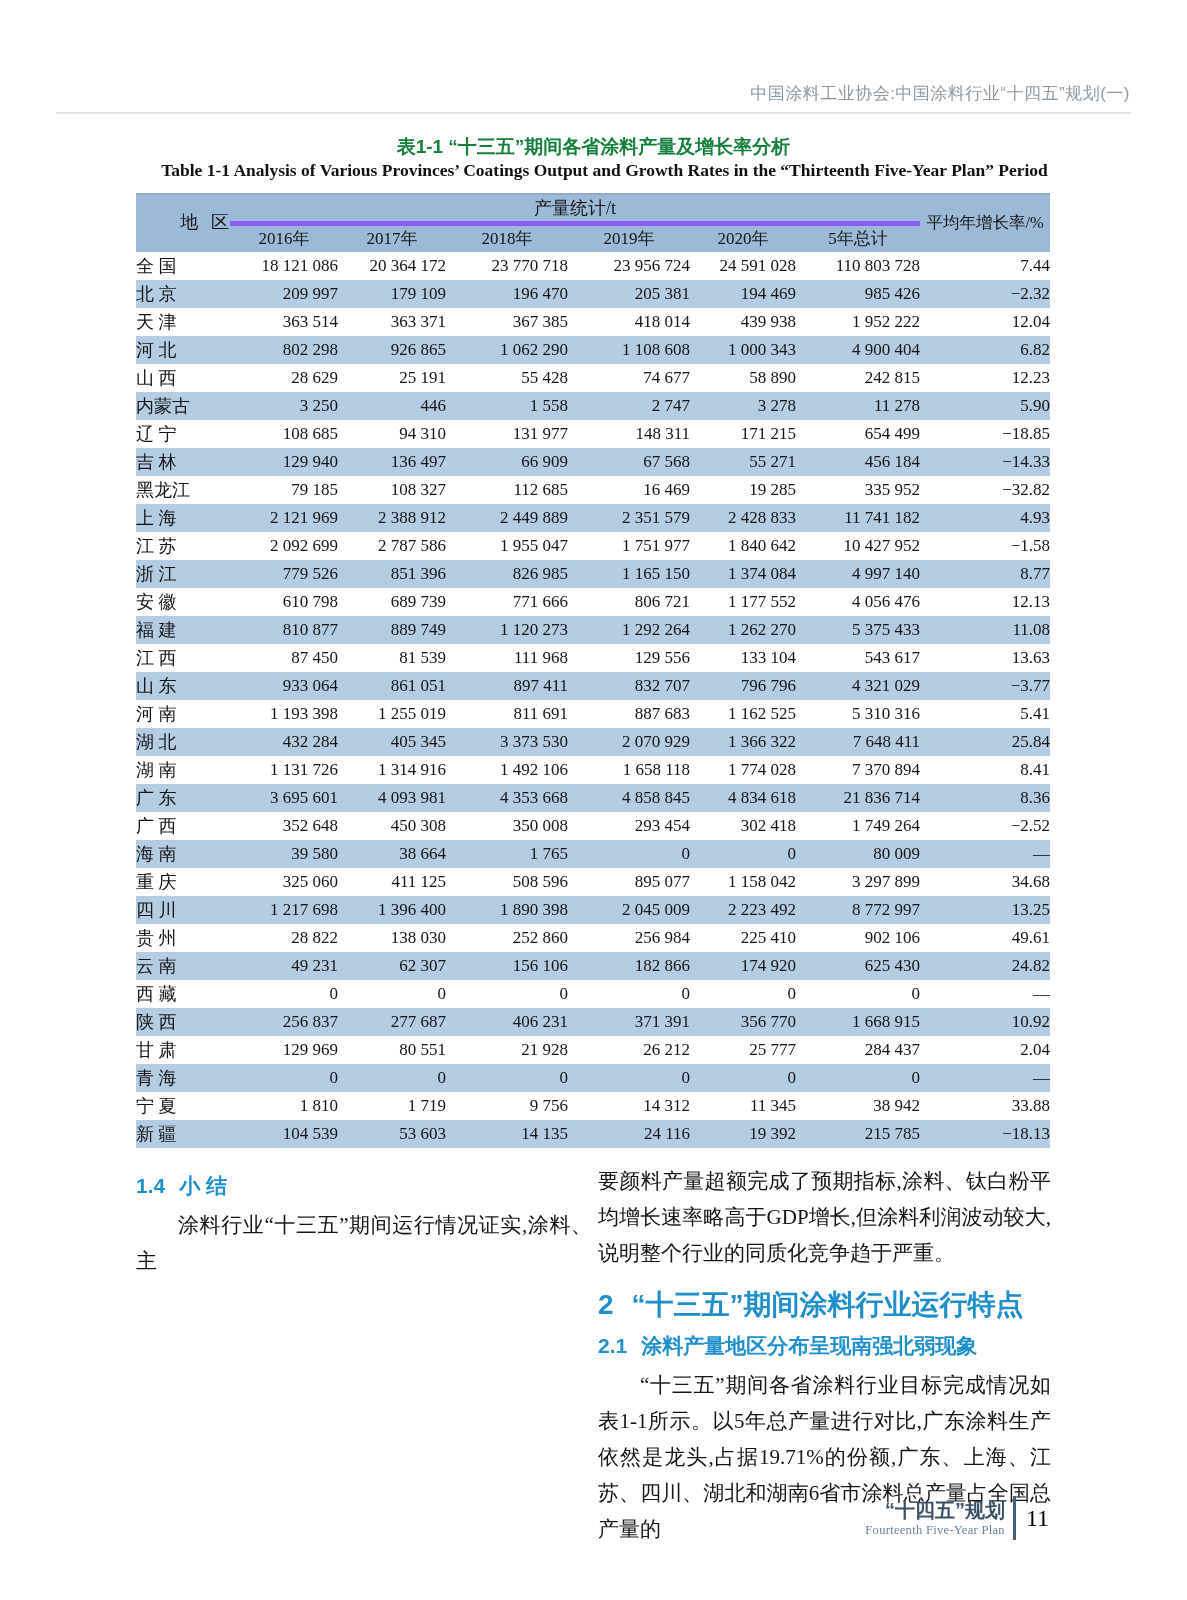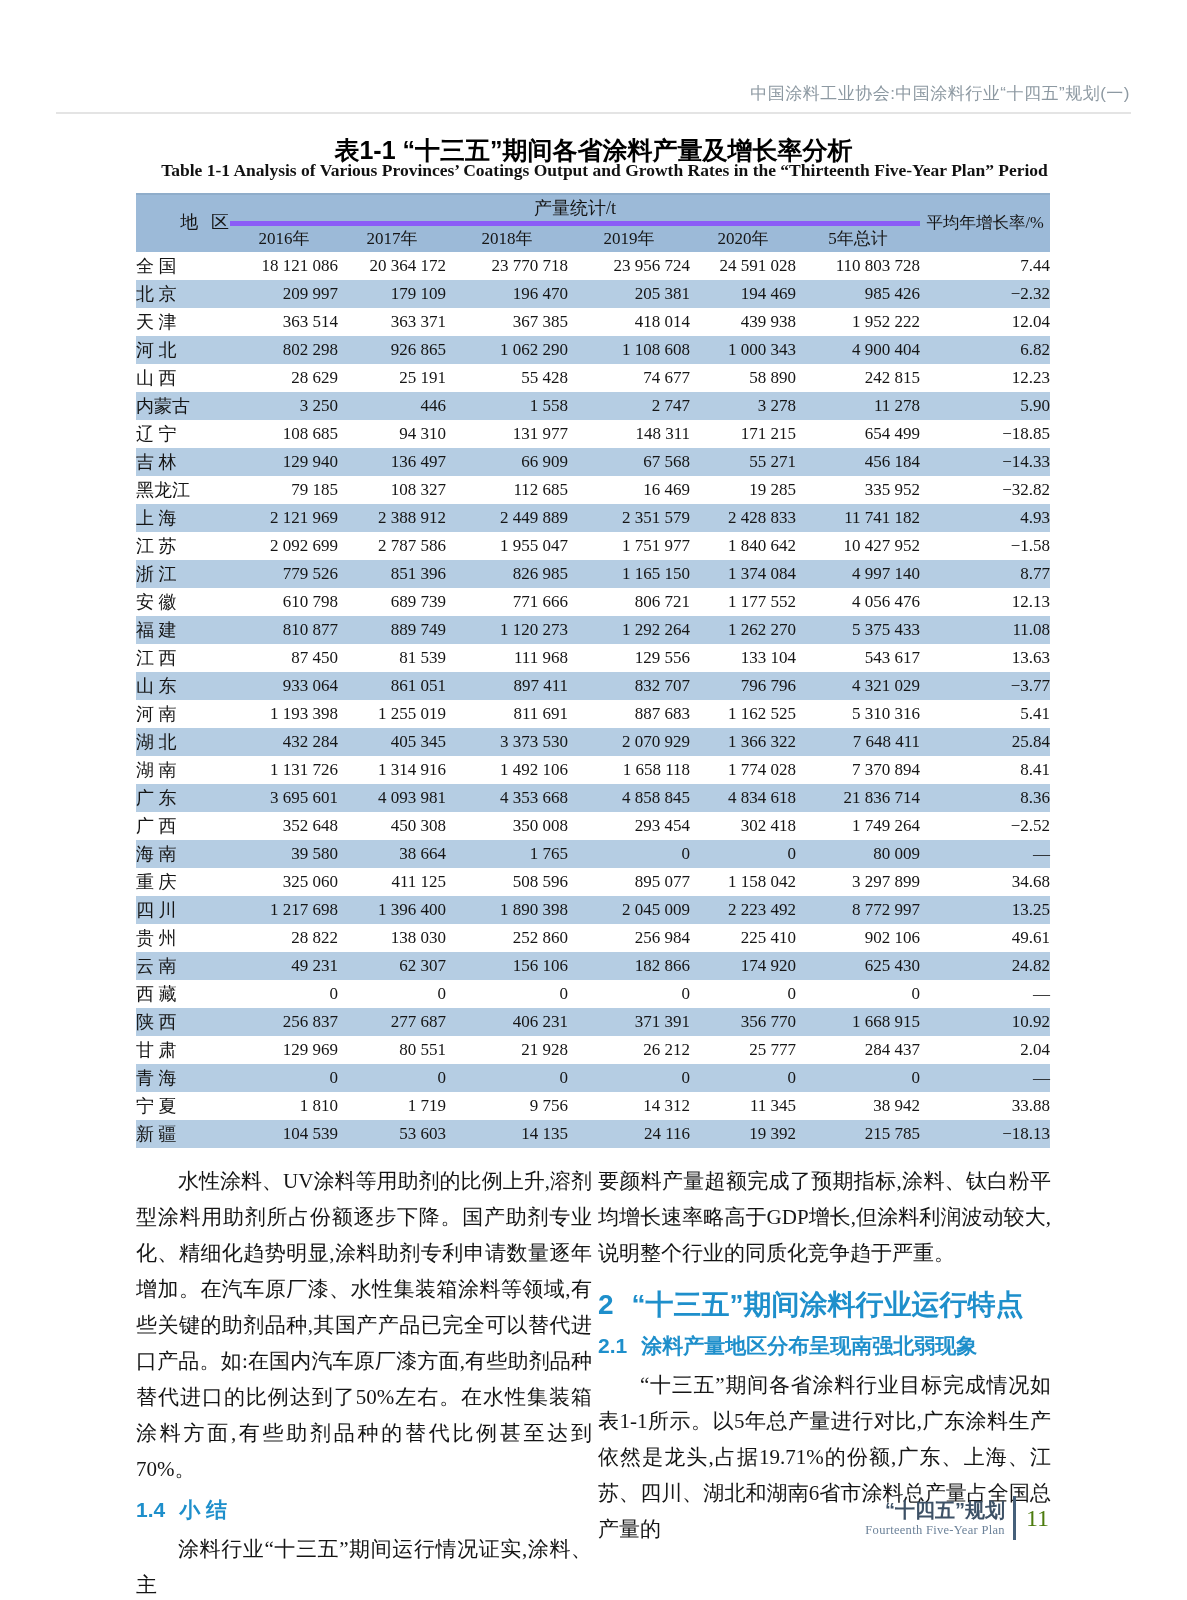--- a/index.html
+++ b/index.html
@@ -18,21 +18,21 @@
     font-size:17px;color:#8d99a2;letter-spacing:.5px;
   }
   .top-rule{
     position:absolute;top:112px;left:56px;right:56px;
     border-top:2px solid #e4e4e4;height:0;
   }
   
   .table-title-zh{
     position:absolute;top:134px;left:0;width:100%;
     text-align:center;font-family:"Liberation Sans","DejaVu Sans",sans-serif;
-    font-weight:bold;font-size:25px;color:#000000;
+    font-weight:bold;font-size:19px;color:#15803d;
   }
   .table-title-en{
     position:absolute;top:160px;left:11px;width:100%;
     text-align:center;font-family:"Liberation Serif","DejaVu Serif",serif;
     font-weight:bold;font-size:17.5px;color:#111;
   }
   
   table.data-table{
     position:absolute;left:136px;top:193px;width:914px;
     border-collapse:collapse;table-layout:fixed;
@@ -91,21 +91,21 @@
   }
   .footer-en{
     font-family:"Liberation Serif","DejaVu Serif",serif;
     font-size:12.5px;color:#6c8299;line-height:16px;letter-spacing:.3px;
   }
   .footer-bar{
     width:3px;height:44px;background:#46607a;margin:0 10px 0 8px;
   }
   .footer-page{
     font-family:"Liberation Serif","DejaVu Serif",serif;
-    font-size:24px;color:#4d7c0f;text-align:center;
+    font-size:24px;color:#000000;text-align:center;
   }
 </style>
 </head>
 <body>
 
 <div class="page">
 
   <div class="top-header">中国涂料工业协会:中国涂料行业“十四五”规划(一)</div>
   <div class="top-rule"></div>
 
@@ -456,21 +456,20 @@
           <td class="num">14 135</td>
           <td class="num">24 116</td>
           <td class="num">19 392</td>
           <td class="num">215 785</td>
           <td class="rate">−18.13</td>
         </tr>
       </tbody>
   </table>
 
   <div class="col left-col">
-    <p class="body-p indent">水性涂料、UV涂料等用助剂的比例上升,溶剂型涂料用助剂所占份额逐步下降。国产助剂专业化、精细化趋势明显,涂料助剂专利申请数量逐年增加。在汽车原厂漆、水性集装箱涂料等领域,有些关键的助剂品种,其国产产品已完全可以替代进口产品。如:在国内汽车原厂漆方面,有些助剂品种替代进口的比例达到了50%左右。在水性集装箱涂料方面,有些助剂品种的替代比例甚至达到70%。</p>
     <h3 class="sec-h3"><span class="sec-num">1.4</span><span>小 结</span></h3>
     <p class="body-p indent">涂料行业“十三五”期间运行情况证实,涂料、主</p>
   </div>
 
   <div class="col right-col">
     <p class="body-p">要颜料产量超额完成了预期指标,涂料、钛白粉平均增长速率略高于GDP增长,但涂料利润波动较大,说明整个行业的同质化竞争趋于严重。</p>
     <h2 class="sec-h2"><span class="sec-num">2</span><span>“十三五”期间涂料行业运行特点</span></h2>
     <h3 class="sec-h3"><span class="sec-num">2.1</span><span>涂料产量地区分布呈现南强北弱现象</span></h3>
     <p class="body-p indent">“十三五”期间各省涂料行业目标完成情况如表1-1所示。以5年总产量进行对比,广东涂料生产依然是龙头,占据19.71%的份额,广东、上海、江苏、四川、湖北和湖南6省市涂料总产量占全国总产量的</p>
   </div>

